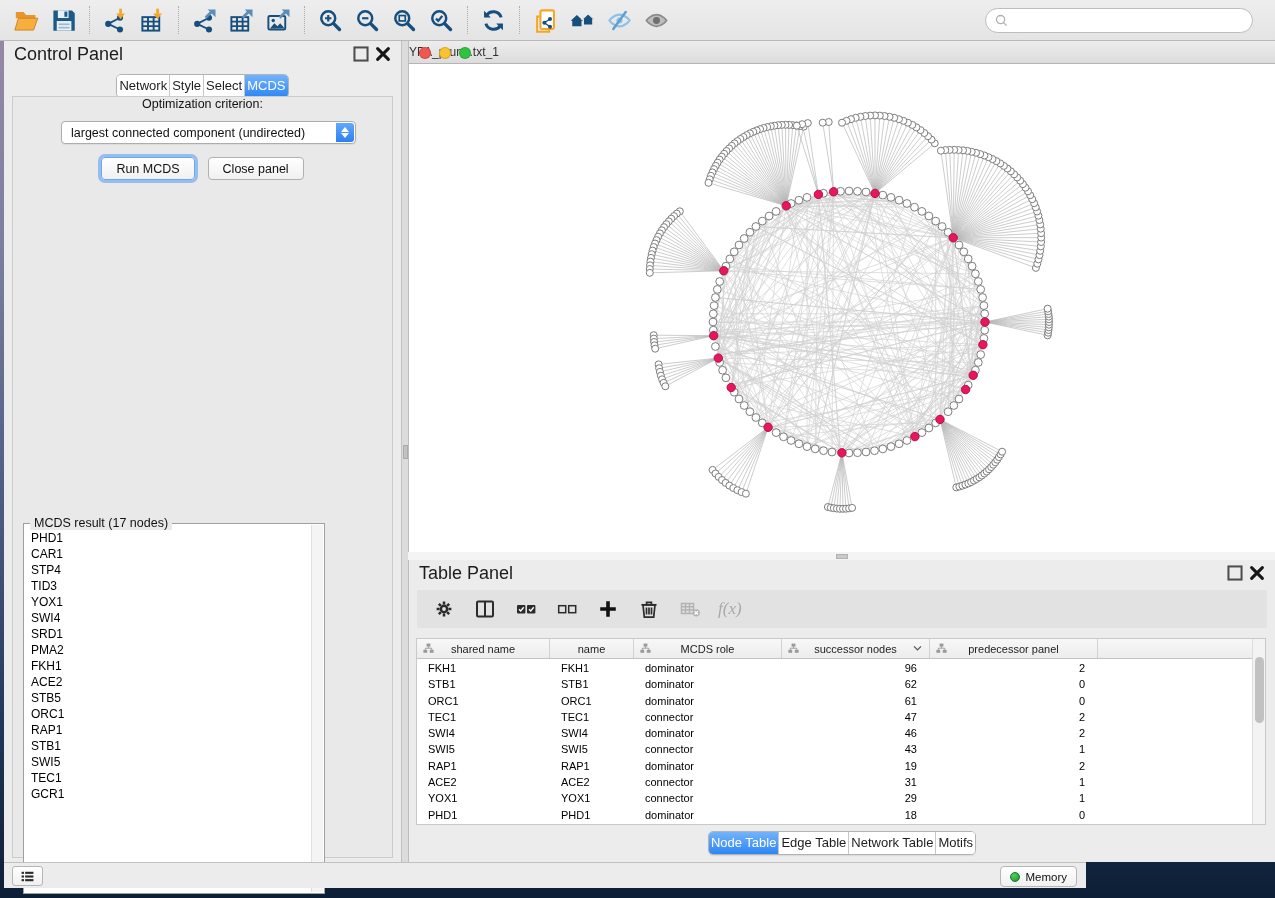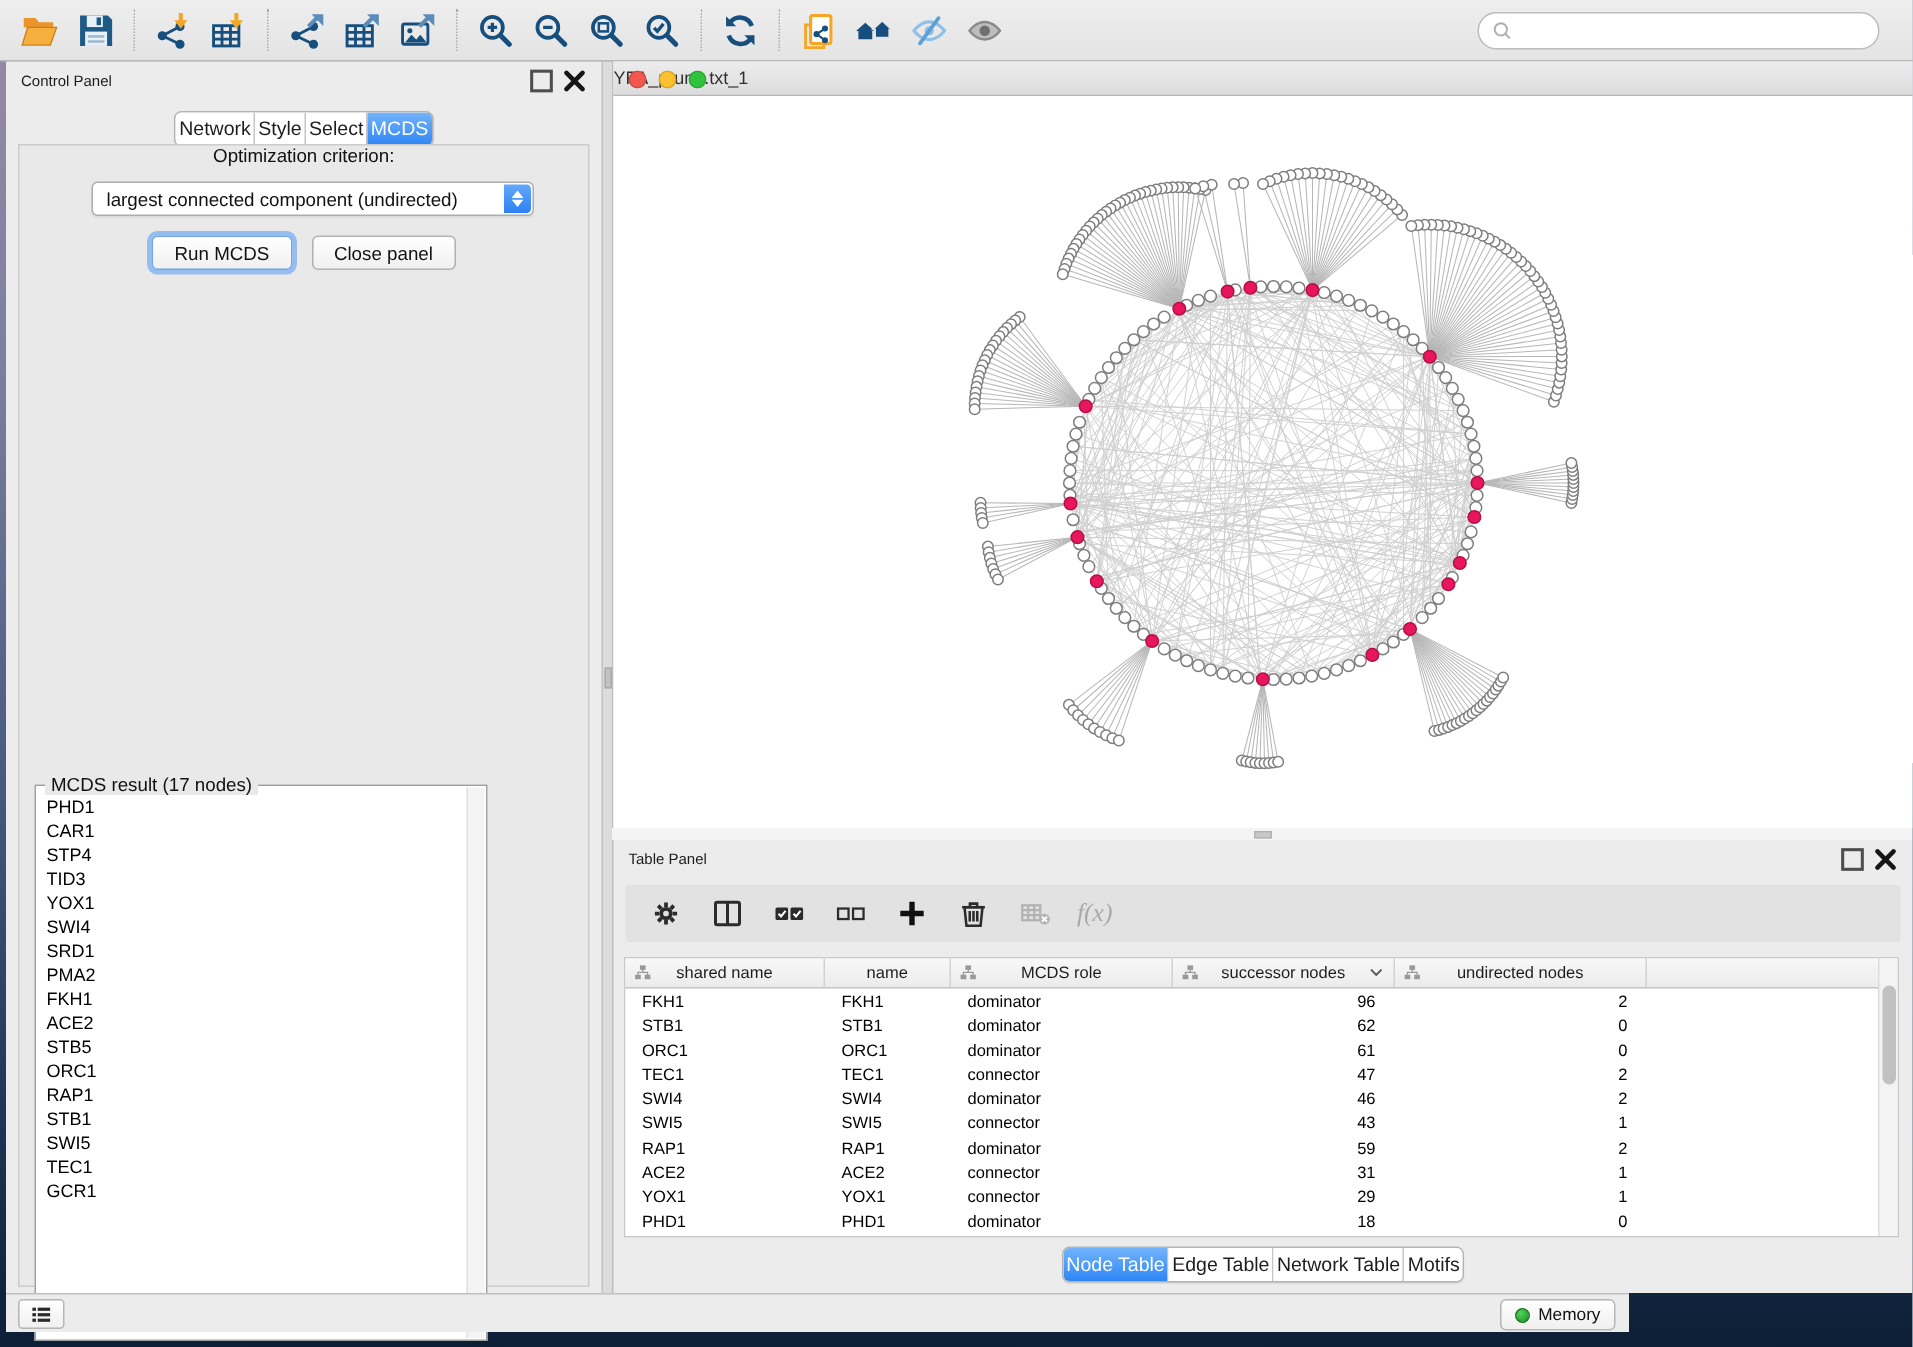--- a/index.html
+++ b/index.html
@@ -15,21 +15,21 @@
     display:flex;align-items:center;padding-left:8px;}
   .tb-btn{width:37px;height:34px;border:none;background:transparent;display:flex;align-items:center;justify-content:center;cursor:pointer}
   .tb-btn svg{width:27px;height:27px}
   .tb-sep{width:1px;height:28px;margin:0 7px;border-left:1px dotted #ababab}
   #search-wrap{position:absolute;right:22px;top:8px;width:268px;height:25px;
     background:#fff;border:1px solid #bdbdbd;border-radius:13px;display:flex;align-items:center;padding-left:9px}
   #search-wrap svg{width:13px;height:13px;opacity:.55}
   #search-input{border:none;outline:none;flex:1;height:21px;font-size:12px;background:transparent;padding-left:5px}
   
   #control-panel{position:absolute;left:4px;top:41px;width:398px;height:821px;background:#ececec;border-right:1px solid #c2c2c2}
-  .panel-header{height:26px;display:flex;align-items:center;padding:0 10px;font-size:10px;color:#1c1c1c}
+  .panel-header{height:26px;display:flex;align-items:center;padding:0 10px;font-size:18px;color:#1c1c1c}
   .panel-header .spacer{flex:1}
   .ph-btn{width:16px;height:16px;border:none;background:transparent;display:flex;align-items:center;justify-content:center;cursor:pointer;margin-left:6px}
   .seg{display:inline-flex;background:#fff;border:1px solid #b3b3b3;border-radius:5px;overflow:hidden;box-shadow:0 1px 1px rgba(0,0,0,.08)}
   .seg-tab{padding:3px 2px;font-size:13px;color:#1d1d1d;background:#fff;border:none;border-right:1px solid #c6c6c6;cursor:pointer;line-height:16px}
   .seg-tab:last-child{border-right:none}
   .seg-tab.active{background:linear-gradient(#72b3fb,#2e86f5);color:#fff}
   #cp-tabs-row{text-align:center;margin-top:7px}
   #cp-content{position:absolute;left:8px;right:8px;top:55px;bottom:4px;background:#e9e9e9;border:1px solid #cccccc}
   #opt-label{text-align:center;font-size:12.5px;color:#111}
   #criterion-select{position:relative;margin:10px 36px 0 48px;height:23px;background:#fff;border:1px solid #adadad;border-radius:4px;
@@ -1263,21 +1263,21 @@
         </div>
         <div class="hcell">
           <svg class="tree" viewBox="0 0 11 11">
             <g fill="#999">
               <rect x="3.6" y="0.6" width="3.8" height="3"></rect>
               <rect x="0.4" y="6.8" width="3.8" height="3"></rect>
               <rect x="6.8" y="6.8" width="3.8" height="3"></rect>
             </g>
             <path stroke="#999" stroke-width=".9" fill="none" d="M5.5 3.6v1.6M2.3 6.8V5.2h6.4v1.6"></path>
           </svg>
-          <span>undirected nodes</span>
+          <span>predecessor panel</span>
         </div>
         <div class="hcell"></div>
       </div>
     <div id="ntable-body">
         <div class="trow tgrid">
           <div class="tcell txt">FKH1</div>
           <div class="tcell txt">FKH1</div>
           <div class="tcell txt">dominator</div>
           <div class="tcell num">96</div>
           <div class="tcell num">2</div>
@@ -1320,21 +1320,21 @@
           <div class="tcell txt">SWI5</div>
           <div class="tcell txt">connector</div>
           <div class="tcell num">43</div>
           <div class="tcell num">1</div>
           <div></div>
         </div>
         <div class="trow tgrid">
           <div class="tcell txt">RAP1</div>
           <div class="tcell txt">RAP1</div>
           <div class="tcell txt">dominator</div>
-          <div class="tcell num">59</div>
+          <div class="tcell num">19</div>
           <div class="tcell num">2</div>
           <div></div>
         </div>
         <div class="trow tgrid">
           <div class="tcell txt">ACE2</div>
           <div class="tcell txt">ACE2</div>
           <div class="tcell txt">connector</div>
           <div class="tcell num">31</div>
           <div class="tcell num">1</div>
           <div></div>

